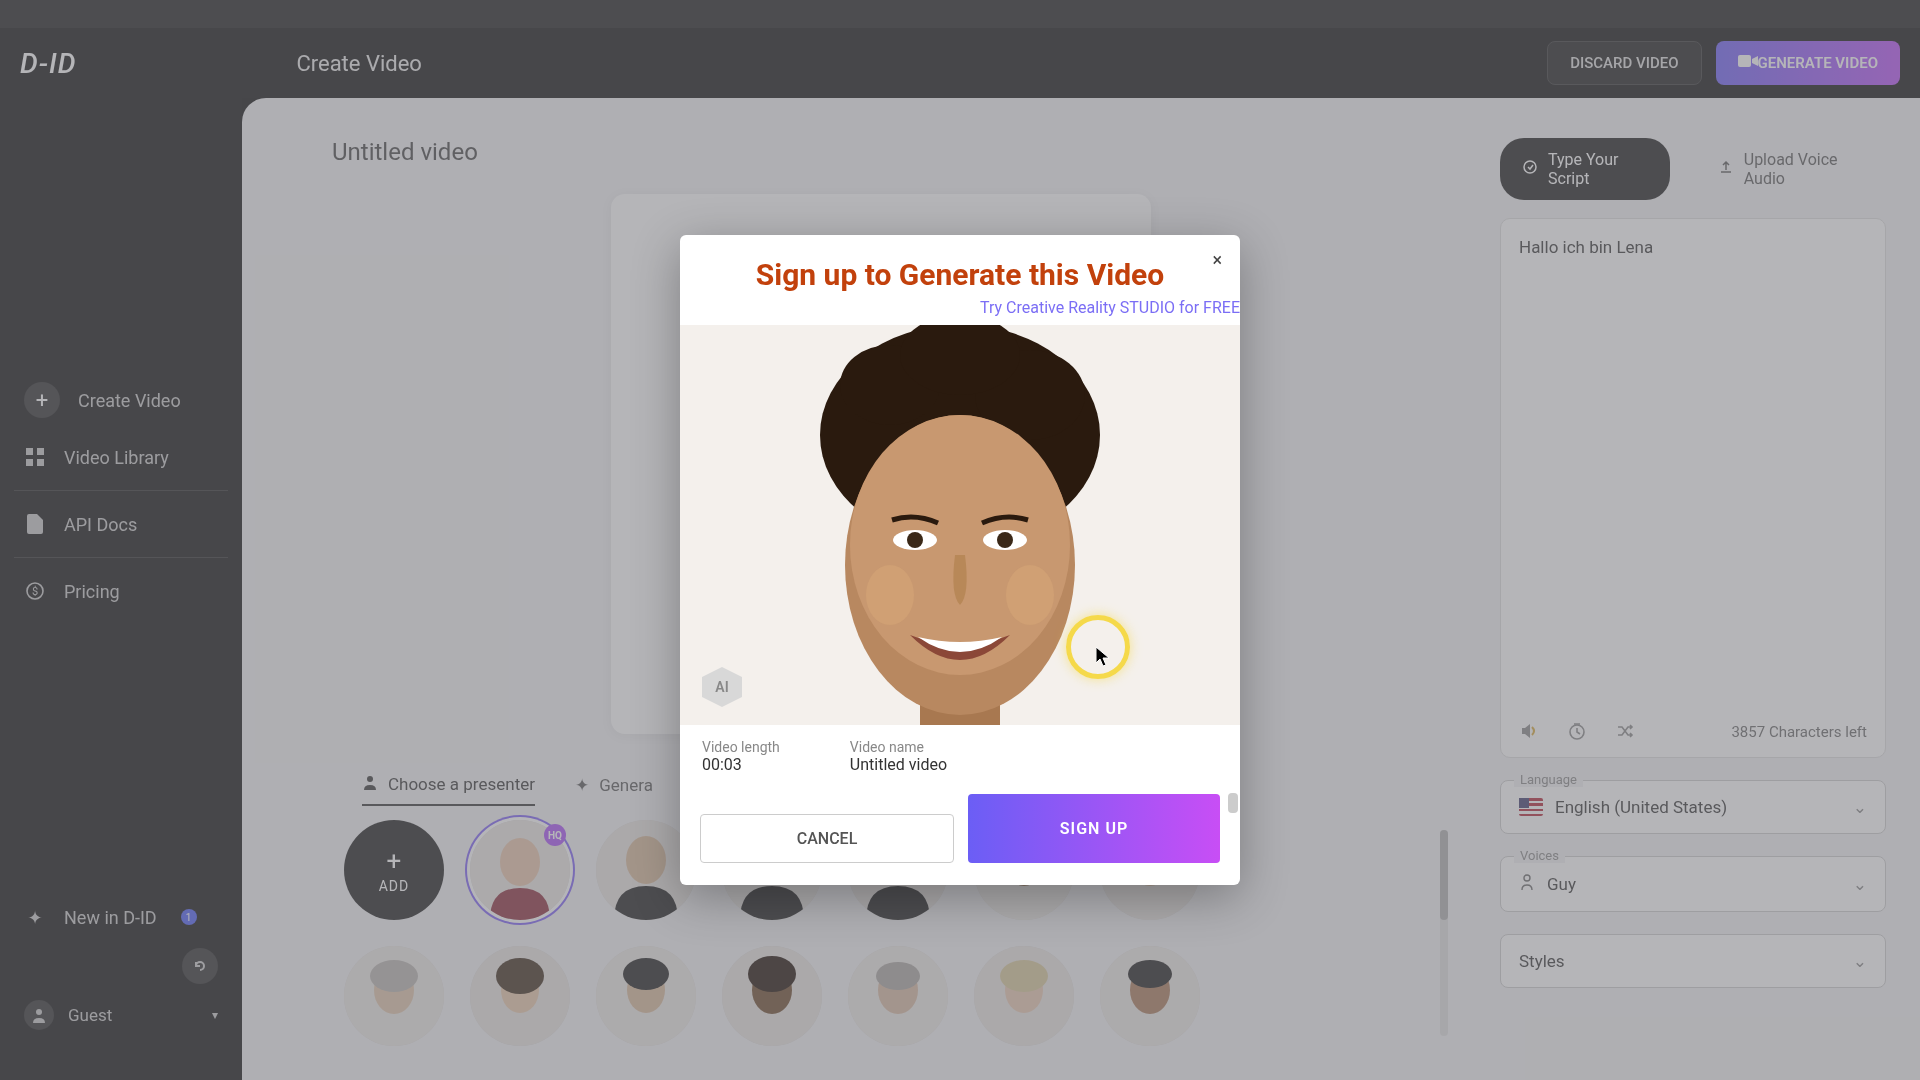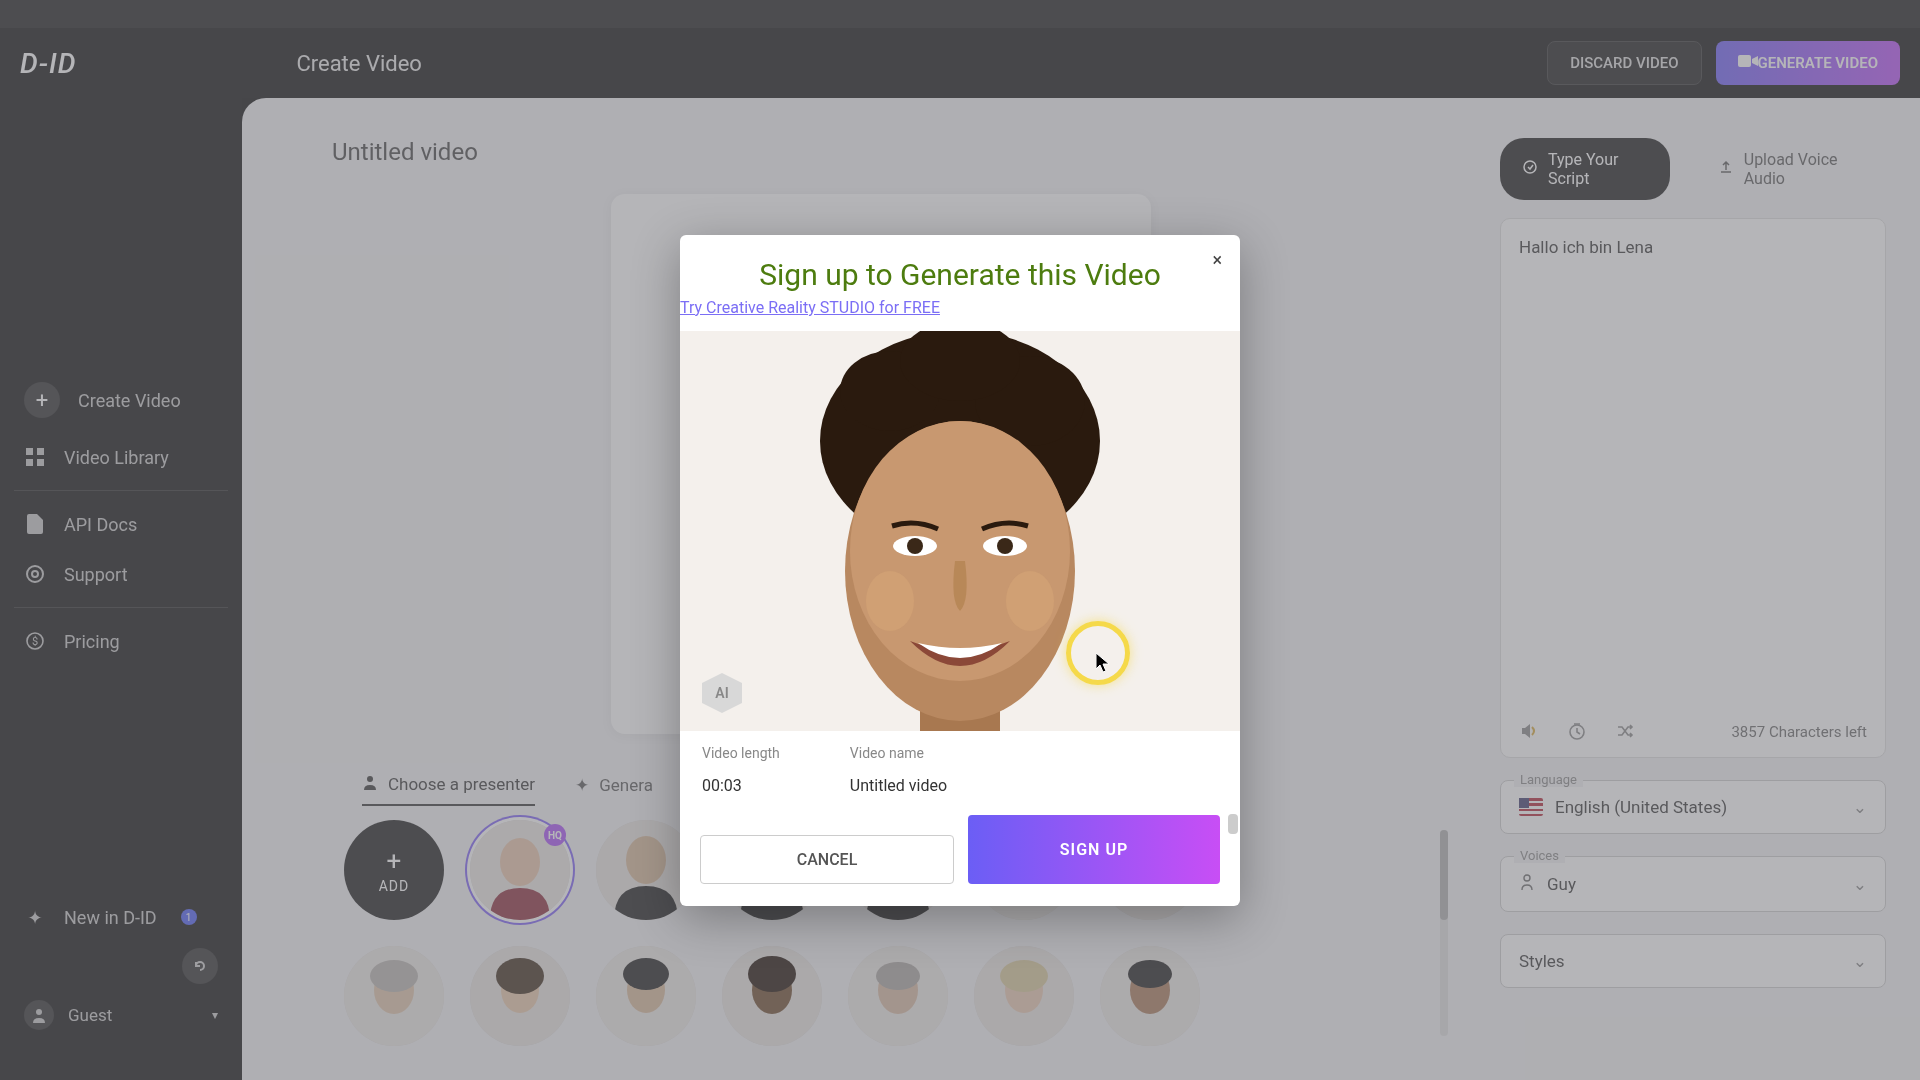--- a/index.html
+++ b/index.html
@@ -65,26 +65,26 @@
 .select-label { position: absolute; top: -8px; left: 14px; background: #f1f1f3; padding: 0 6px; font-size: 13px; color: #888; }
 .select-box { border: 1px solid #ccc; border-radius: 8px; padding: 16px 18px; font-size: 17px; color: #333; background: #fff; display: flex; align-items: center; gap: 12px; cursor: pointer; }
 .select-caret { margin-left: auto; color: #888; }
 .flag { width: 24px; height: 18px; background: linear-gradient(#b22234 0 15%, #fff 15% 30%, #b22234 30% 45%, #fff 45% 60%, #b22234 60% 75%, #fff 75% 90%, #b22234 90%); border-radius: 2px; position: relative; }
 .flag::before { content: ''; position: absolute; top: 0; left: 0; width: 10px; height: 10px; background: #3c3b6e; }
 
 
 .overlay { position: absolute; inset: 0; background: rgba(120,120,125,0.55); display: flex; align-items: flex-start; justify-content: center; padding-top: 235px; z-index: 50; }
 .modal { width: 560px; background: #fff; border-radius: 6px; overflow: hidden; box-shadow: 0 12px 48px rgba(0,0,0,0.3); position: relative; }
 .modal-close { position: absolute; top: 14px; right: 18px; font-size: 18px; color: #444; cursor: pointer; background: none; border: none; }
-.modal-title { font-size: 30px; font-weight: 400; text-align: center; padding: 22px 36px 6px; color: #4d7c0f; }
-.modal-sub { text-align: left; color: #7b6ef5; font-size: 16px; padding-bottom: 14px; text-decoration: underline; }
+.modal-title { font-size: 30px; font-weight: 700; text-align: center; padding: 22px 36px 6px; color: #c2410c; }
+.modal-sub { text-align: right; color: #7b6ef5; font-size: 16px; padding-bottom: 8px; }
 .modal-image { width: 100%; height: 400px; background: #f4f0ee; position: relative; overflow: hidden; }
 .ai-hex { position: absolute; bottom: 18px; left: 22px; width: 40px; height: 40px; background: #d8d8d8; color: #888; font-size: 14px; font-weight: 600; display: flex; align-items: center; justify-content: center; clip-path: polygon(50% 0, 100% 25%, 100% 75%, 50% 100%, 0 75%, 0 25%); }
 .modal-meta { display: flex; gap: 70px; padding: 14px 22px 10px; }
-.meta-label { font-size: 14px; color: #888; margin-bottom: 15px; }
+.meta-label { font-size: 14px; color: #888; margin-bottom: 0; }
 .meta-value { font-size: 16px; color: #333; }
 .modal-actions { display: flex; gap: 14px; padding: 10px 20px 22px; }
 .btn-cancel { flex: 1; background: #fff; border: 1px solid #ccc; border-radius: 4px; padding: 14px; font-size: 16px; font-weight: 500; color: #555; cursor: pointer; margin-top: 20px; }
 .btn-signup { flex: 1; background: linear-gradient(90deg, #6b5ef5, #c84ef5); border: none; border-radius: 4px; padding: 14px; font-size: 16px; font-weight: 600; color: #fff; letter-spacing: 1px; cursor: pointer; }
 .modal-scroll { position: absolute; right: 2px; top: 68px; bottom: 68px; width: 10px; }
 .modal-scroll-thumb { position: absolute; bottom: 4px; width: 100%; height: 20px; background: #ccc; border-radius: 4px; }
 .highlight-ring { position: absolute; width: 64px; height: 64px; border: 5px solid #f5d94a; border-radius: 50%; right: 110px; bottom: 46px; box-shadow: 0 0 12px rgba(245,217,74,0.6); pointer-events: none; }
 .cursor-arrow { position: absolute; right: 128px; bottom: 58px; pointer-events: none; }
 
 
@@ -134,29 +134,20 @@
       </div>
       <div class="side-divider"></div>
       <div class="side-item">
         <div class="side-icon">
           <svg width="16" height="20" viewBox="0 0 16 20" fill="#c8c8c8">
               <path d="M2 0 L10 0 L16 6 L16 18 Q16 20 14 20 L2 20 Q0 20 0 18 L0 2 Q0 0 2 0 Z"></path>
             </svg>
         </div>
         <span>API Docs</span>
       </div>
-      <div class="side-item">
-        <div class="side-icon">
-          <svg width="20" height="20" viewBox="0 0 20 20" fill="none" stroke="#c8c8c8" stroke-width="2">
-              <circle cx="10" cy="10" r="8"></circle>
-              <circle cx="10" cy="10" r="3"></circle>
-            </svg>
-        </div>
-        <span>Support</span>
-      </div>
       <div class="side-divider"></div>
       <div class="side-item">
         <div class="side-icon">
           <svg width="20" height="20" viewBox="0 0 20 20" fill="none" stroke="#c8c8c8" stroke-width="1.6">
               <circle cx="10" cy="10" r="8"></circle>
               <text x="10" y="14" text-anchor="middle" fill="#c8c8c8" font-size="11" stroke="none">$</text>
             </svg>
         </div>
         <span>Pricing</span>
       </div>

